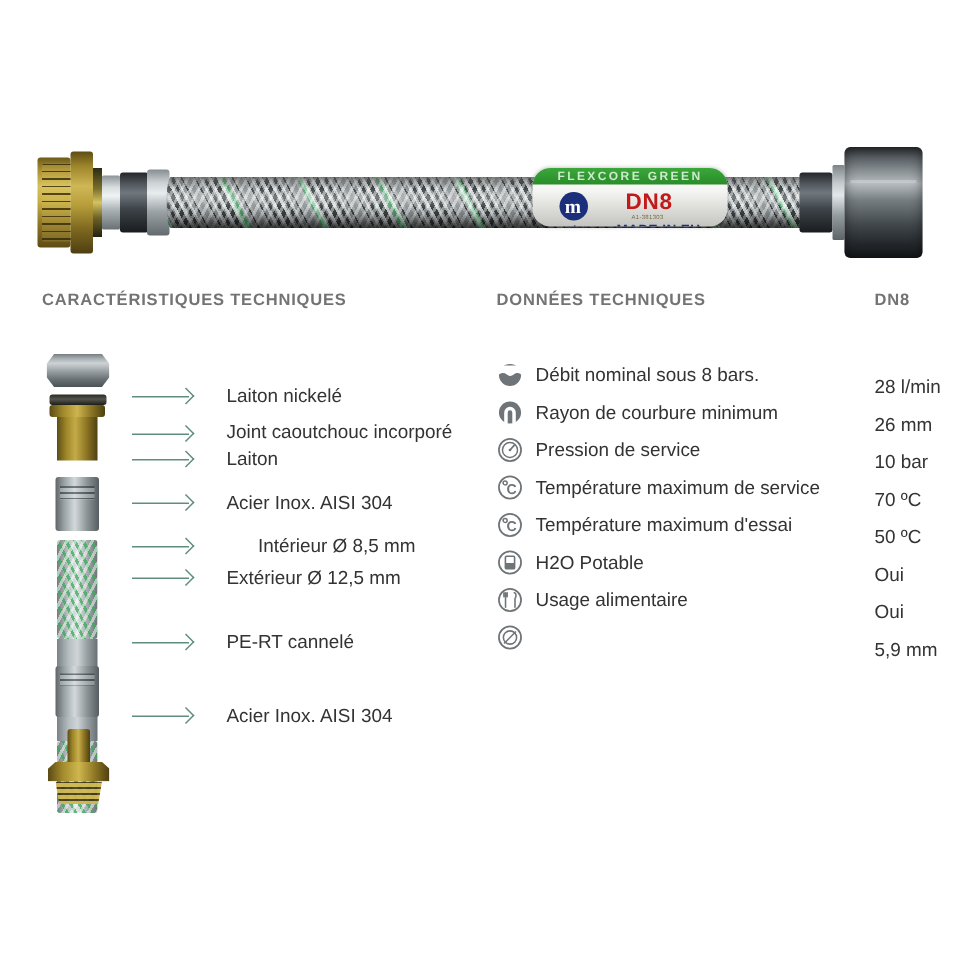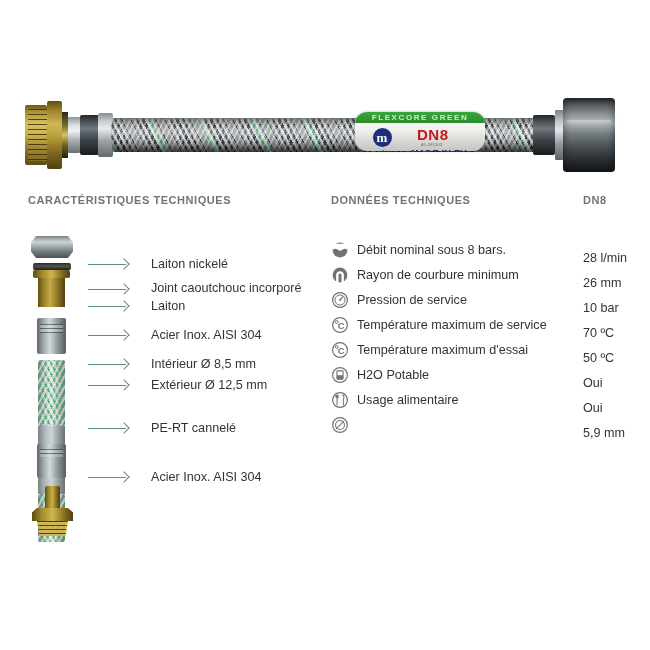--- a/index.html
+++ b/index.html
@@ -505,21 +505,21 @@
       <div class="callout-label">Joint caoutchouc incorporé</div>
     </div>
     <div class="callout" style="top: 280px;">
       <div class="callout-arrow"></div>
       <div class="callout-label">Laiton</div>
     </div>
     <div class="callout" style="top: 309px;">
       <div class="callout-arrow"></div>
       <div class="callout-label">Acier Inox. AISI 304</div>
     </div>
-    <div class="callout" style="top: 338px;">
+    <div class="callout" style="top: 338px; gap: 21px;">
       <div class="callout-arrow"></div>
       <div class="callout-label">Intérieur Ø 8,5 mm</div>
     </div>
     <div class="callout" style="top: 359px;">
       <div class="callout-arrow"></div>
       <div class="callout-label">Extérieur Ø 12,5 mm</div>
     </div>
     <div class="callout" style="top: 402px;">
       <div class="callout-arrow"></div>
       <div class="callout-label">PE-RT cannelé</div>

